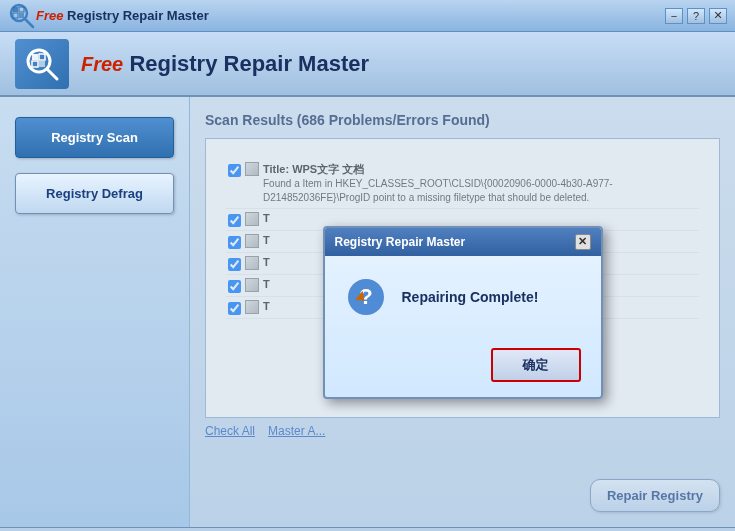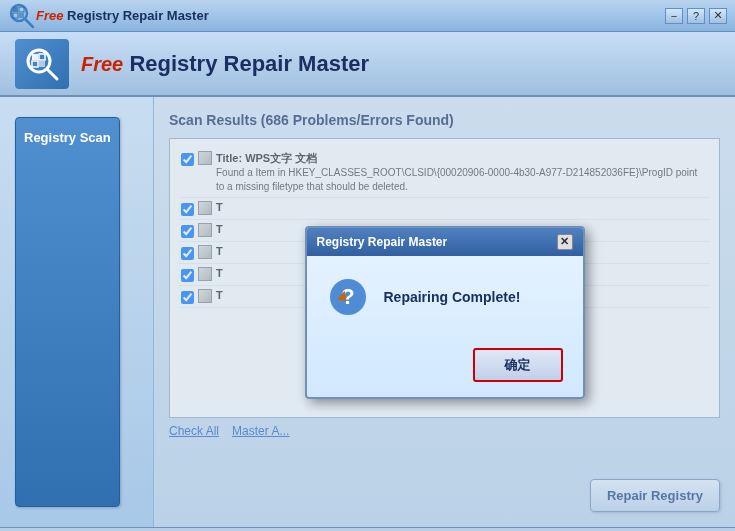--- a/index.html
+++ b/index.html
@@ -48,25 +48,25 @@
     }
 
     
     .main-container {
       display: flex;
       height: 430px;
     }
 
     
     .sidebar {
-      width: 154px;
+      width: 190px;
       background: linear-gradient(to bottom, #c8ddf0, #a8c8e8);
       padding: 20px 15px;
       display: flex;
-      flex-direction: row;
+      flex-direction: column;
       gap: 15px;
       border-right: 1px solid #90b8d8;
     }
     .sidebar-btn {
       background: linear-gradient(to bottom, #e8f4ff, #c0d8f0);
       border: 1px solid #7090b8;
       border-radius: 4px;
       padding: 12px 8px;
       text-align: center;
       font-size: 13px;
@@ -94,21 +94,21 @@
       color: #1a3060;
       margin-bottom: 10px;
     }
 
     
     .scan-list {
       background: white;
       border: 1px solid #90b0d0;
       height: 280px;
       overflow-y: auto;
-      padding: 9px;
+      padding: 20px;
       position: relative;
     }
     .scan-item {
       display: flex;
       align-items: flex-start;
       padding: 3px 2px;
       font-size: 11px;
       color: #222;
       border-bottom: 1px solid #eee;
     }
@@ -156,21 +156,21 @@
       padding: 0 20px;
       border-top: 1px solid #7090b8;
       gap: 30px;
     }
     .bottom-spacer { flex: 1; }
 
     
     .repair-btn {
       background: linear-gradient(to bottom, #e8f4ff, #c0d8f0);
       border: 1px solid #7090b8;
-      border-radius: 4px;
+      border-radius: 10px;
       padding: 8px 16px;
       font-size: 13px;
       font-weight: bold;
       color: #1a4080;
       cursor: pointer;
       box-shadow: 1px 1px 3px rgba(0,0,0,0.2);
       position: absolute;
       right: 15px;
       bottom: 15px;
     }
@@ -325,20 +325,21 @@
   <div class="header-title-text">
     <span class="header-free">Free</span>
     <span> Registry Repair Master</span>
   </div>
 </div>
 
 <div class="main-container">
 
   <div class="sidebar">
     <div class="sidebar-btn active">Registry Scan</div>
+    <div class="sidebar-btn">Registry Defrag</div>
   </div>
 
   <div class="content">
     <div class="content-title">Scan Results (686 Problems/Errors Found)</div>
 
     <div class="scan-list">
 
       <div class="scan-item">
         <input type="checkbox" checked="" style="">
         <div class="scan-item-icon"></div>

